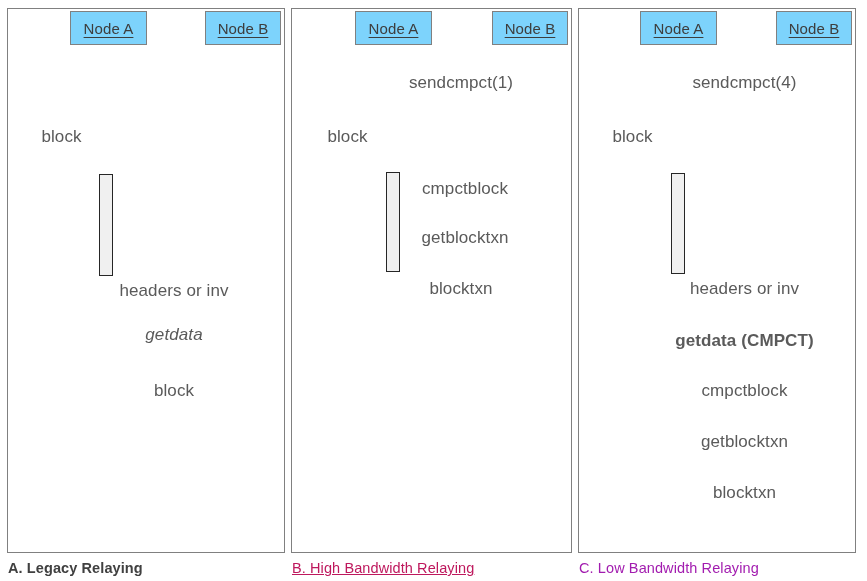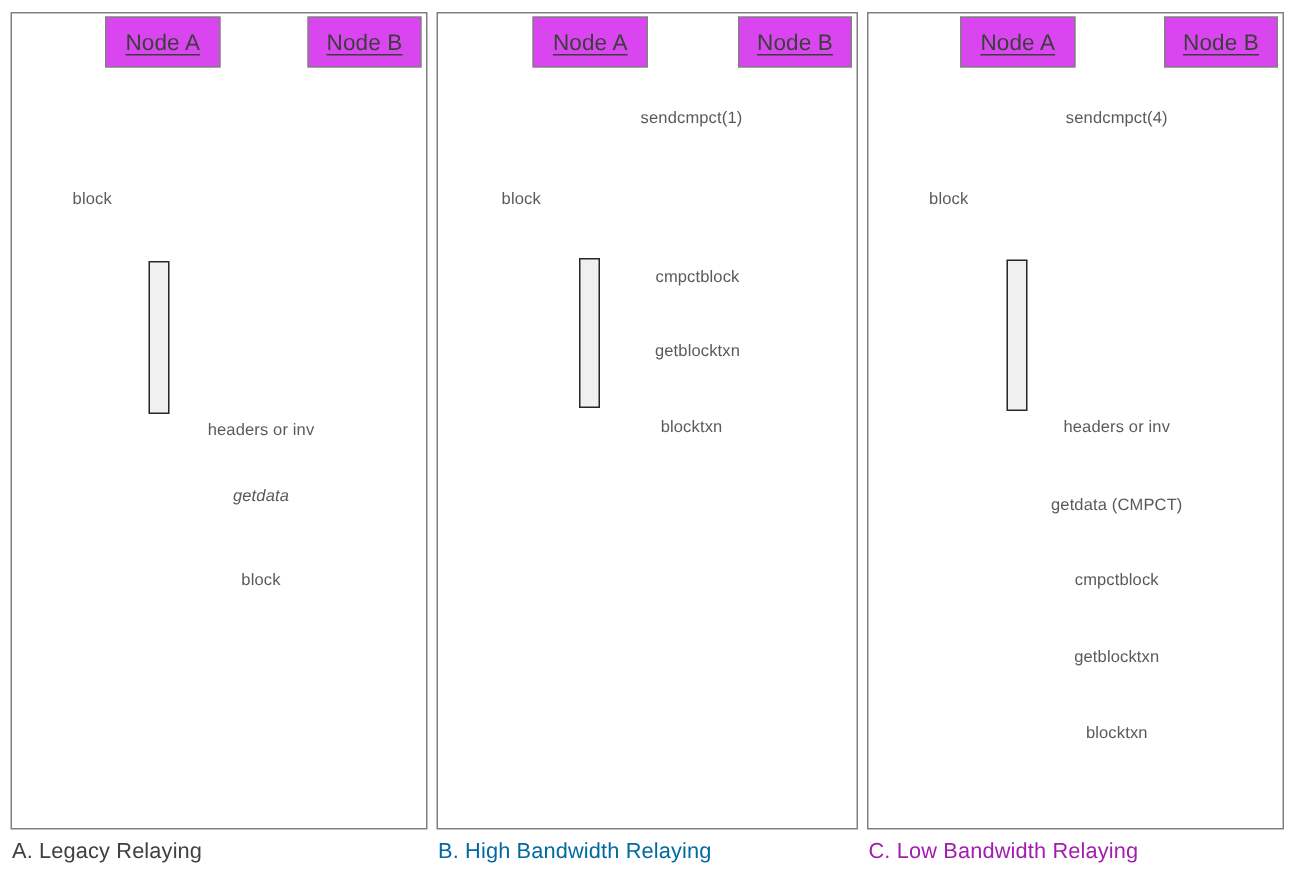--- a/index.html
+++ b/index.html
@@ -22,41 +22,41 @@
     background: #ffffff;
   }
   .panel-svg {
     position: absolute;
     top: 0; left: 0;
     overflow: visible;
   }
   .node-box {
     position: absolute;
     border: 1px solid #808080;
-    background: #d946ef;
+    background: #7dd3fc;
     display: flex;
     align-items: center;
     justify-content: center;
   }
   .node-label {
     font-size: 15px;
     color: #3d3d3d;
     text-decoration: underline;
     text-underline-offset: 3px;
     white-space: nowrap;
     letter-spacing: 0.1px;
   }
   .activation {
     position: absolute;
     background: #f0f0f0;
     border: 1.4px solid #262626;
   }
   .msg-label {
     position: absolute;
-    font-size: 11px;
+    font-size: 17px;
     color: #5a5a5a;
     white-space: nowrap;
     transform: translateX(-50%);
     letter-spacing: 0.1px;
   }
   .caption {
     position: absolute;
     font-size: 14.5px;
     color: #404040;
     white-space: nowrap;
@@ -102,34 +102,34 @@
       <path d="M 687 346 L 677 351.5 L 687 357" fill="none" stroke="#7a7a7a" stroke-width="1.3" stroke-linejoin="miter" stroke-linecap="butt"></path>
       <line x1="677" y1="401.5" x2="812" y2="401.5" stroke="#7a7a7a" stroke-width="1.3"></line>
       <path d="M 802 396 L 812 401.5 L 802 407" fill="none" stroke="#7a7a7a" stroke-width="1.3" stroke-linejoin="miter" stroke-linecap="butt"></path>
       <line x1="812" y1="452.5" x2="677" y2="452.5" stroke="#7a7a7a" stroke-width="1.3" stroke-dasharray="7,5"></line>
       <path d="M 687 447 L 677 452.5 L 687 458" fill="none" stroke="#7a7a7a" stroke-width="1.3" stroke-linejoin="miter" stroke-linecap="butt"></path>
       <line x1="677" y1="503.5" x2="812" y2="503.5" stroke="#7a7a7a" stroke-width="1.3" stroke-dasharray="7,5"></line>
       <path d="M 802 498 L 812 503.5 L 802 509" fill="none" stroke="#7a7a7a" stroke-width="1.3" stroke-linejoin="miter" stroke-linecap="butt"></path>
     </svg>
   <div id="overlay">
       <div class="panel" style="left: 7px; top: 8px; width: 278px; height: 545px; border-color: rgb(128, 128, 128);"></div>
-      <div class="caption" style="left: 8px; top: 560px; color: rgb(64, 64, 64);">A. Legacy Relaying</div>
+      <div class="caption" style="left: 8px; top: 560px; color: rgb(64, 64, 64); font-weight: bold;">A. Legacy Relaying</div>
       <div class="node-box" style="left: 70px; top: 11px; width: 77px; height: 34px; border-color: rgb(128, 128, 128);">
         <span class="node-label" style="color: rgb(61, 61, 61);">Node A</span>
       </div>
       <div class="node-box" style="left: 205px; top: 11px; width: 76px; height: 34px; border-color: rgb(128, 128, 128);">
         <span class="node-label" style="color: rgb(61, 61, 61);">Node B</span>
       </div>
       <div class="activation" style="left: 99px; top: 174px; width: 14px; height: 102px; background: rgb(240, 240, 240); border-color: rgb(38, 38, 38);"></div>
       <div class="msg-label" style="left: 61.5px; top: 127px; color: rgb(90, 90, 90);">block</div>
       <div class="msg-label" style="left: 174px; top: 281px; color: rgb(90, 90, 90);">headers or inv</div>
       <div class="msg-label" style="left: 174px; top: 325px; color: rgb(90, 90, 90); font-style: italic;">getdata</div>
       <div class="msg-label" style="left: 174px; top: 381px; color: rgb(90, 90, 90);">block</div>
       <div class="panel" style="left: 291px; top: 8px; width: 281px; height: 545px; border-color: rgb(128, 128, 128);"></div>
-      <div class="caption" style="left: 292px; top: 560px; color: #0369a1;">B. High Bandwidth Relaying</div>
+      <div class="caption" style="left: 292px; top: 560px; color: #be185d; text-decoration: underline;">B. High Bandwidth Relaying</div>
       <div class="node-box" style="left: 355px; top: 11px; width: 77px; height: 34px; border-color: rgb(128, 128, 128);">
         <span class="node-label" style="color: rgb(61, 61, 61);">Node A</span>
       </div>
       <div class="node-box" style="left: 492px; top: 11px; width: 76px; height: 34px; border-color: rgb(128, 128, 128);">
         <span class="node-label" style="color: rgb(61, 61, 61);">Node B</span>
       </div>
       <div class="activation" style="left: 386px; top: 172px; width: 14px; height: 100px; background: rgb(240, 240, 240); border-color: rgb(38, 38, 38);"></div>
       <div class="msg-label" style="left: 461px; top: 73px; color: rgb(90, 90, 90);">sendcmpct(1)</div>
       <div class="msg-label" style="left: 347.5px; top: 127px; color: rgb(90, 90, 90);">block</div>
       <div class="msg-label" style="left: 465px; top: 179px; color: rgb(90, 90, 90);">cmpctblock</div>
@@ -140,18 +140,18 @@
       <div class="node-box" style="left: 640px; top: 11px; width: 77px; height: 34px; border-color: rgb(128, 128, 128);">
         <span class="node-label" style="color: rgb(61, 61, 61);">Node A</span>
       </div>
       <div class="node-box" style="left: 776px; top: 11px; width: 76px; height: 34px; border-color: rgb(128, 128, 128);">
         <span class="node-label" style="color: rgb(61, 61, 61);">Node B</span>
       </div>
       <div class="activation" style="left: 671px; top: 173px; width: 14px; height: 101px; background: rgb(240, 240, 240); border-color: rgb(38, 38, 38);"></div>
       <div class="msg-label" style="left: 744.5px; top: 73px; color: rgb(90, 90, 90);">sendcmpct(4)</div>
       <div class="msg-label" style="left: 632.5px; top: 127px; color: rgb(90, 90, 90);">block</div>
       <div class="msg-label" style="left: 744.5px; top: 279px; color: rgb(90, 90, 90);">headers or inv</div>
-      <div class="msg-label" style="left: 744.5px; top: 331px; color: rgb(90, 90, 90);">getdata (CMPCT)</div>
+      <div class="msg-label" style="left: 744.5px; top: 331px; color: rgb(90, 90, 90); font-weight: bold;">getdata (CMPCT)</div>
       <div class="msg-label" style="left: 744.5px; top: 381px; color: rgb(90, 90, 90);">cmpctblock</div>
       <div class="msg-label" style="left: 744.5px; top: 432px; color: rgb(90, 90, 90);">getblocktxn</div>
       <div class="msg-label" style="left: 744.5px; top: 483px; color: rgb(90, 90, 90);">blocktxn</div>
     </div>
 </div>
 
 </body></html>

